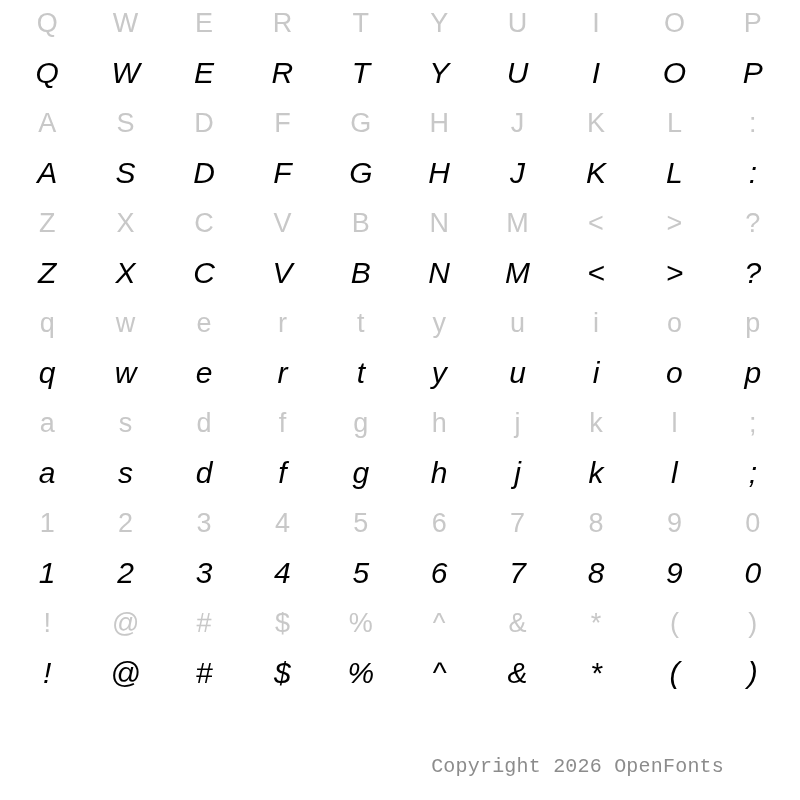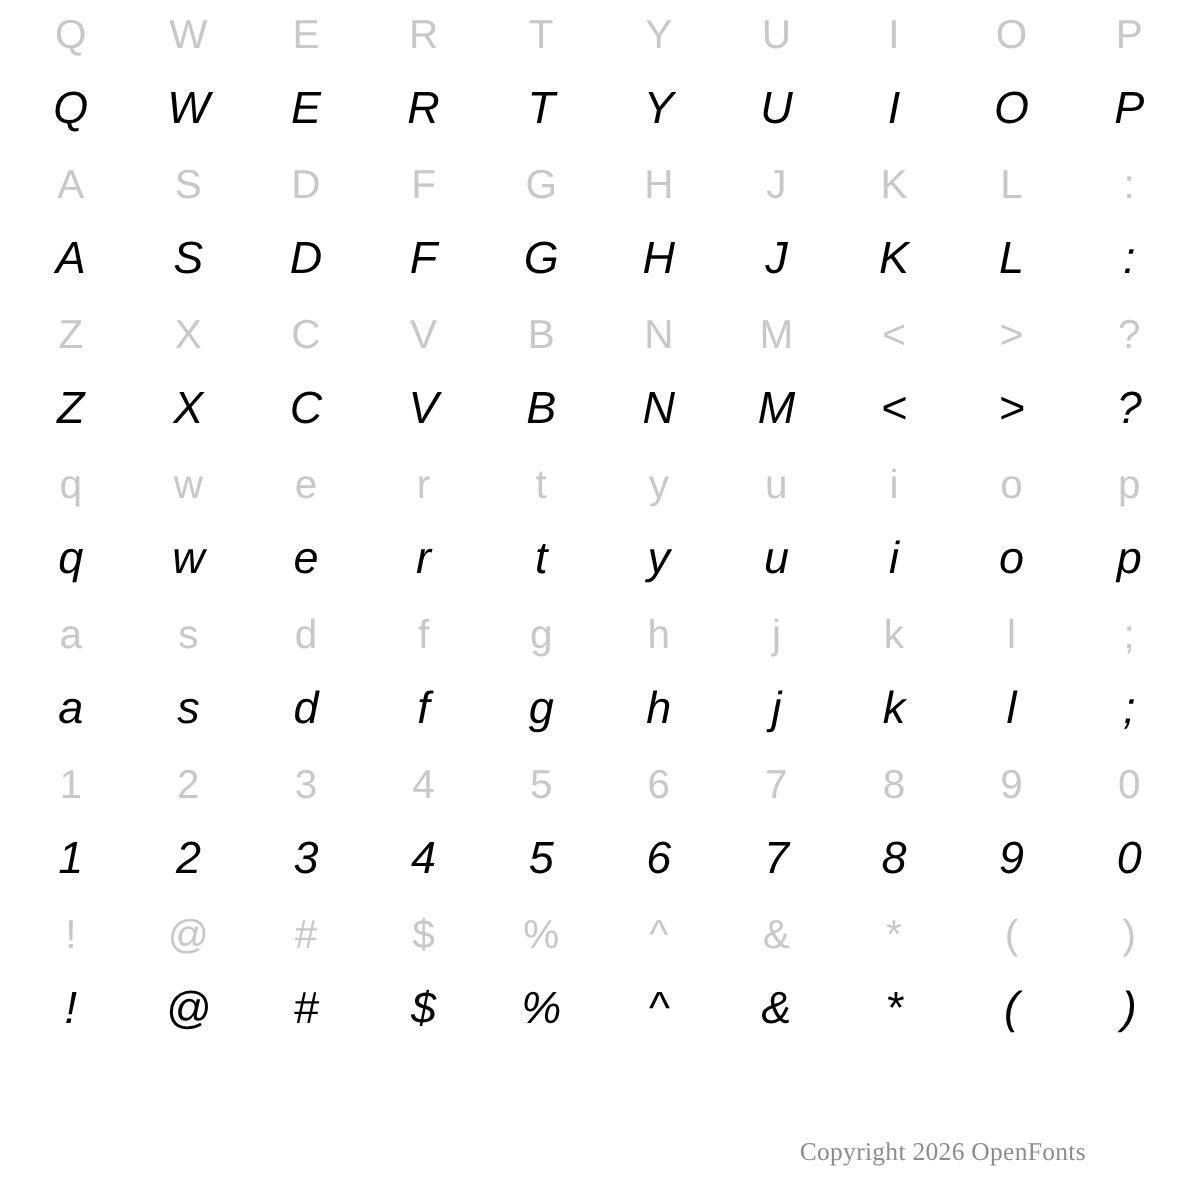--- a/index.html
+++ b/index.html
@@ -52,22 +52,22 @@
     color: #000000;
     height: 54px;
     display: flex;
     align-items: center;
     justify-content: center;
   }
   #copyright {
     position: absolute;
     right: 76px;
     bottom: 22px;
-    font-family: Liberation Serif, serif;
-    font-size: 17px;
+    font-family: Liberation Mono, monospace;
+    font-size: 20px;
     color: #8c8c8c;
     letter-spacing: 0.2px;
     white-space: nowrap;
   }
 </style>
 </head>
 <body>
 
 <div id="specimen-sheet">
 

